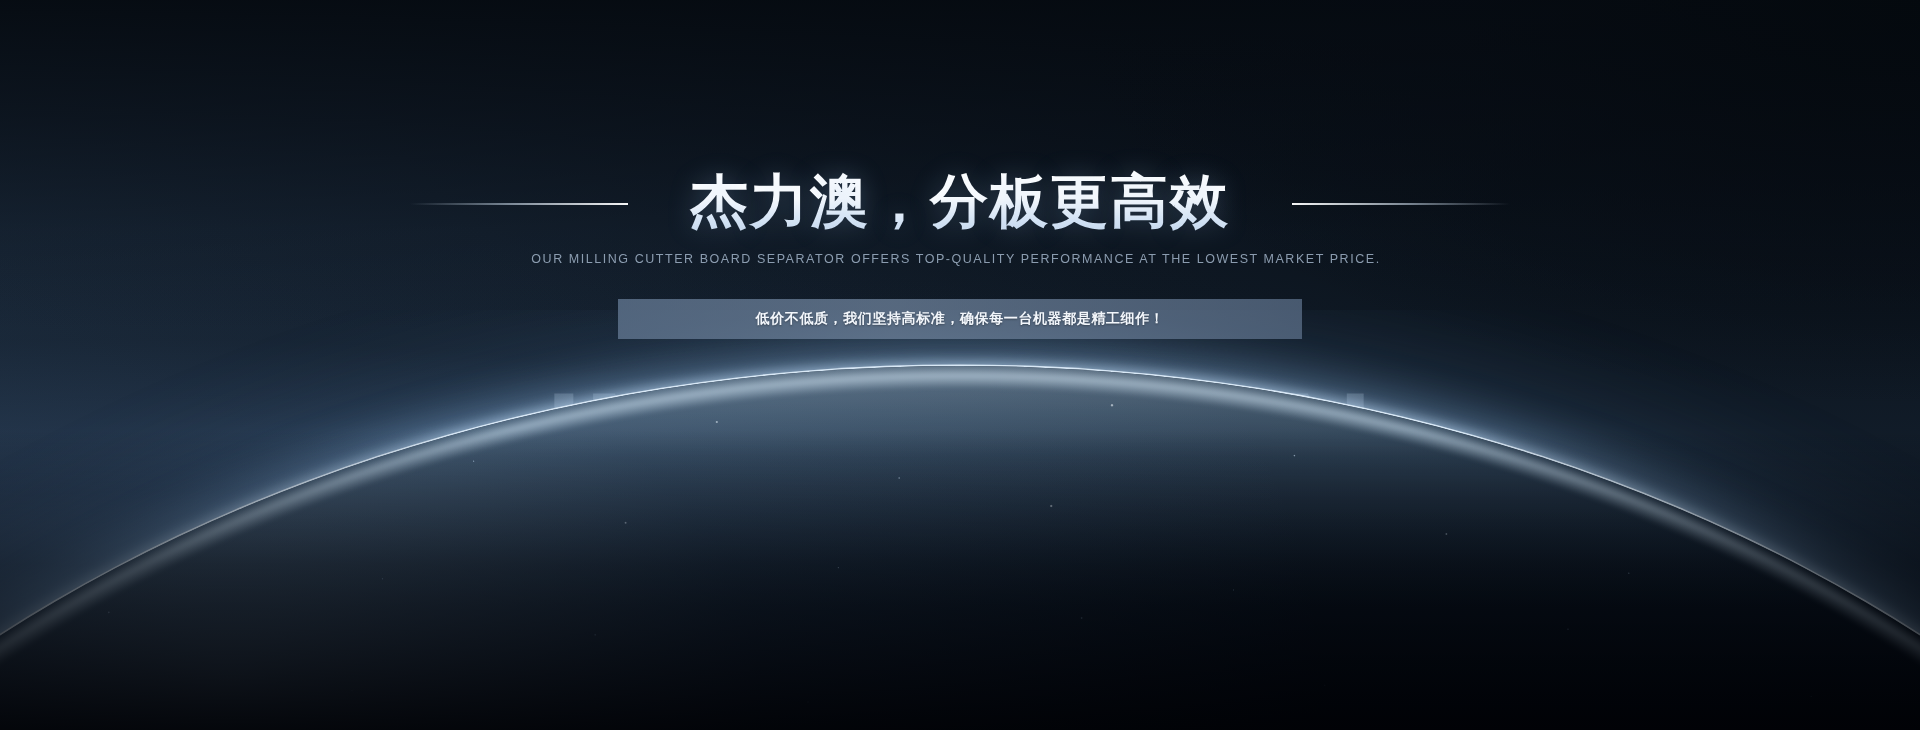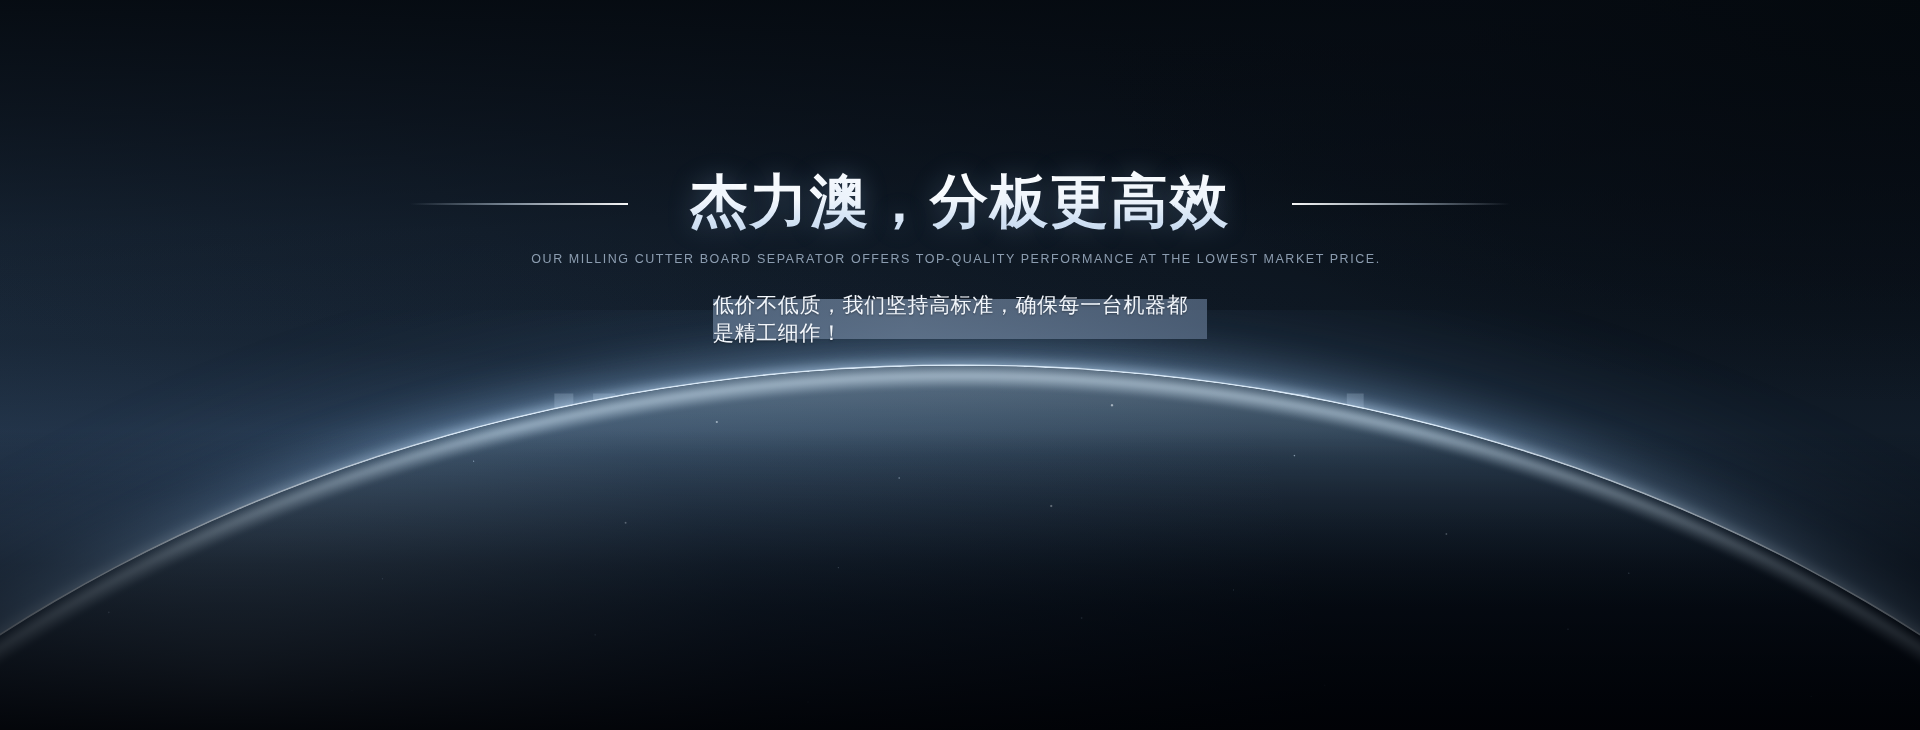--- a/index.html
+++ b/index.html
@@ -153,25 +153,26 @@
     padding:4px 2px 10px;
   }
   .subtitle{
     position:absolute;left:0;right:8px;top:252px;text-align:center;
     font-size:12.5px;font-weight:400;letter-spacing:1.55px;
     color:rgba(167,186,206,0.82);
     white-space:nowrap;
   }
   .notice-row{position:absolute;left:0;right:0;top:299px;display:flex;justify-content:center;}
   .notice{
-    width:494px;height:40px;
+    width:684px;height:40px;
     display:flex;align-items:center;justify-content:center;
     background:linear-gradient(90deg, rgba(96,117,143,0.80) 0%, rgba(106,126,151,0.78) 40%, rgba(92,112,138,0.74) 100%);
-    color:#f2f6fb;font-size:21px;letter-spacing:.6px;
+    color:#f2f6fb;font-size:14px;letter-spacing:.6px;
     text-shadow:0 1px 2px rgba(0,0,0,0.35);
+    font-weight:bold;
   }
 </style>
 </head>
 <body>
 
 <div id="stage">
 
   <div class="sky"></div>
   <div class="sky-top-dark"></div>
   <div class="sky-tr-dark"></div>

